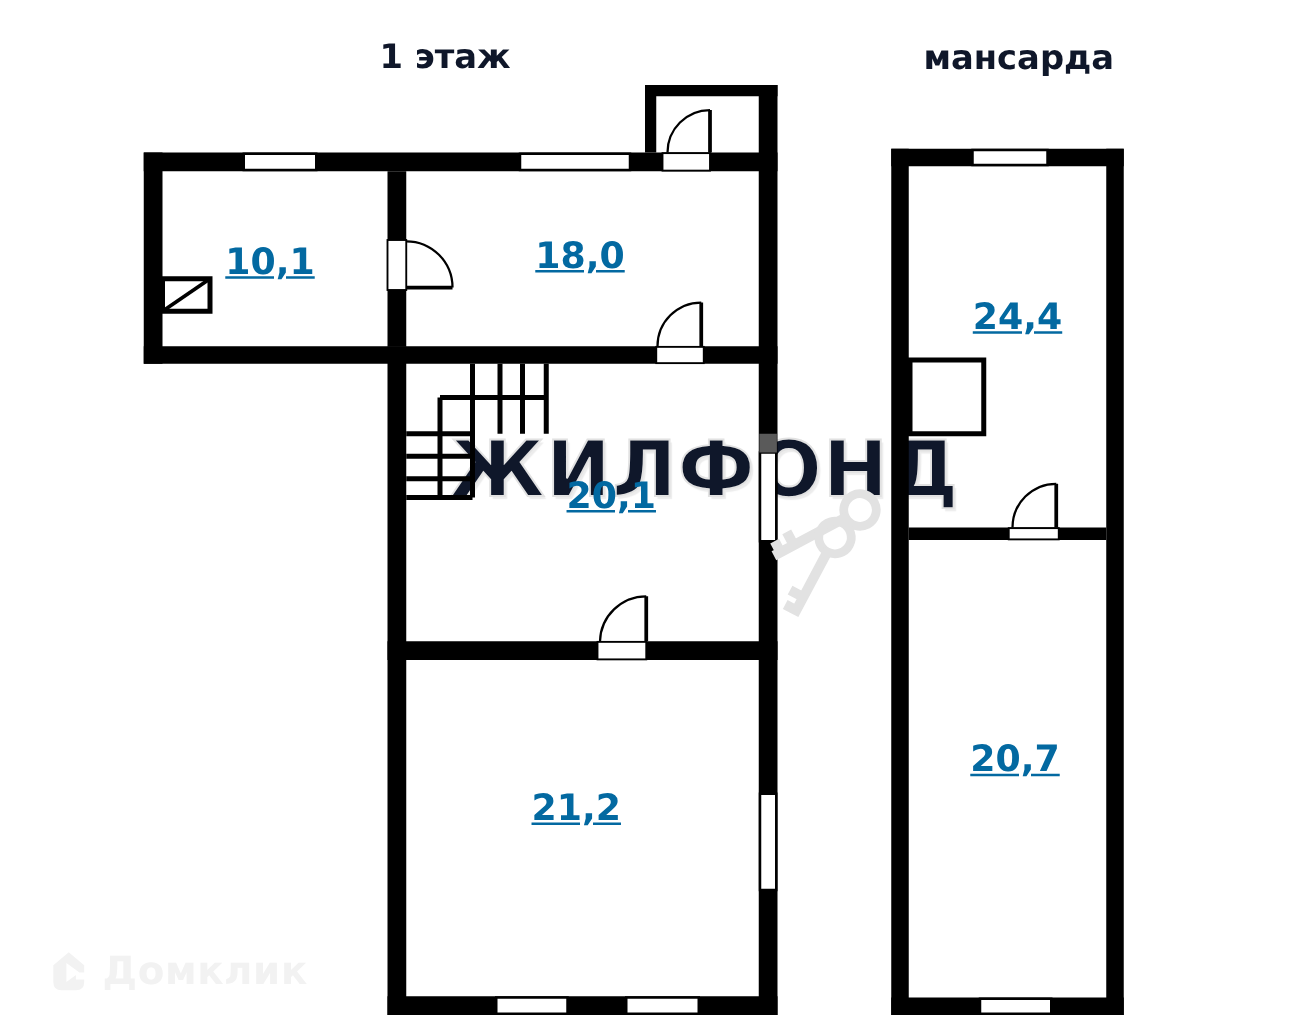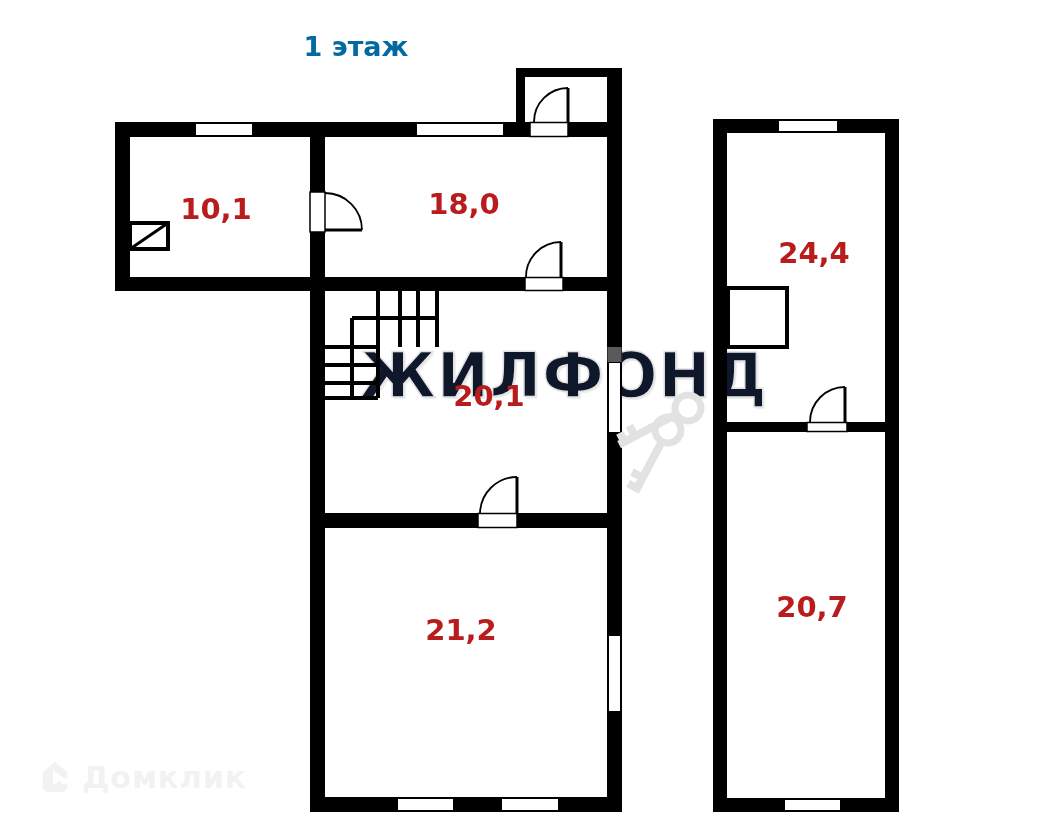--- a/index.html
+++ b/index.html
@@ -1,37 +1,38 @@
 <!DOCTYPE html>
 <html><head>
 <meta charset="utf-8">
 <style>
   html,body{margin:0;padding:0;background:#ffffff;}
   .canvas{position:relative;width:1051px;height:816px;background:#ffffff;overflow:hidden;
           font-family:"DejaVu Sans",sans-serif;}
   .plan-title{position:absolute;transform:translate(-50%,-50%);
-          font:bold 27px "DejaVu Sans",sans-serif;color:#0369a1;white-space:nowrap;}
+          font:bold 27px "DejaVu Sans",sans-serif;color:#0f172a;white-space:nowrap;}
   .room-label{position:absolute;transform:translate(-50%,-50%);
-          font:bold 29px "DejaVu Sans",sans-serif;color:#b91c1c;white-space:nowrap;z-index:5;}
+          font:bold 29px "DejaVu Sans",sans-serif;color:#0369a1;white-space:nowrap;z-index:5;text-decoration:underline;}
   .wm-text{position:absolute;left:360px;top:339px;z-index:0;
           font:bold 62px "DejaVu Sans",sans-serif;letter-spacing:1px;
           color:#0f172a;-webkit-text-stroke:1.5px #e2e2e2;
           text-shadow:2px 2px 1px #ececec;white-space:nowrap;}
   .plan-svg{position:absolute;left:0;top:0;z-index:2;}
   .domclick{position:absolute;left:36px;top:758px;z-index:4;display:flex;align-items:center;gap:8px;}
   .domclick-text{font:bold 31px "DejaVu Sans",sans-serif;color:#f2f2f2;letter-spacing:0.5px;}
 </style>
 </head>
 <body>
 
 <div class="canvas">
 
   <div class="wm-text">ЖИЛФОНД</div>
 
   <div class="plan-title" style="left:356px;top:46px;">1 этаж</div>
+  <div class="plan-title" style="left:815px;top:47px;">мансарда</div>
 
   <svg class="plan-svg" width="1051" height="816" viewBox="0 0 1051 816">
 
     <g fill="#000000">
       <rect x="115" y="122" width="507" height="15"></rect>
       <rect x="115" y="122" width="15" height="169"></rect>
       <rect x="115" y="277" width="507" height="14"></rect>
       <rect x="310" y="137" width="15" height="140"></rect>
       <rect x="310" y="277" width="15" height="535"></rect>
       <rect x="607" y="68" width="15" height="744"></rect>
@@ -104,21 +105,21 @@
       <g transform="translate(668,430) rotate(118)">
         <circle cx="0" cy="0" r="13" stroke-width="7"></circle>
         <path d="M11,0 H70 M54,0 V12 M66,0 V10" stroke-width="8"></path>
       </g>
     </g>
   </svg>
 
   <div class="room-label" style="left:216px;top:209px;">10,1</div>
   <div class="room-label" style="left:464px;top:204px;">18,0</div>
   <div class="room-label" style="left:489px;top:396px;text-align:center;">20,1</div>
-  <div class="room-label" style="left:461px;top:630px;">21,2</div>
+  <div class="room-label" style="left:461px;top:646px;">21,2</div>
   <div class="room-label" style="left:814px;top:253px;">24,4</div>
   <div class="room-label" style="left:812px;top:607px;">20,7</div>
 
   <div class="domclick">
     <svg width="38" height="38" viewBox="0 0 40 40">
       <path d="M7,15 L20,4 L33,15 V29 Q33,36 26,36 H14 Q7,36 7,29 Z" fill="#f2f2f2"></path>
       <path d="M18,13 L29,21 L18,29 Z" fill="#ffffff"></path>
       <path d="M26,21 H36 V27 H26 Z" fill="#ffffff"></path>
     </svg>
     <span class="domclick-text">Домклик</span>

